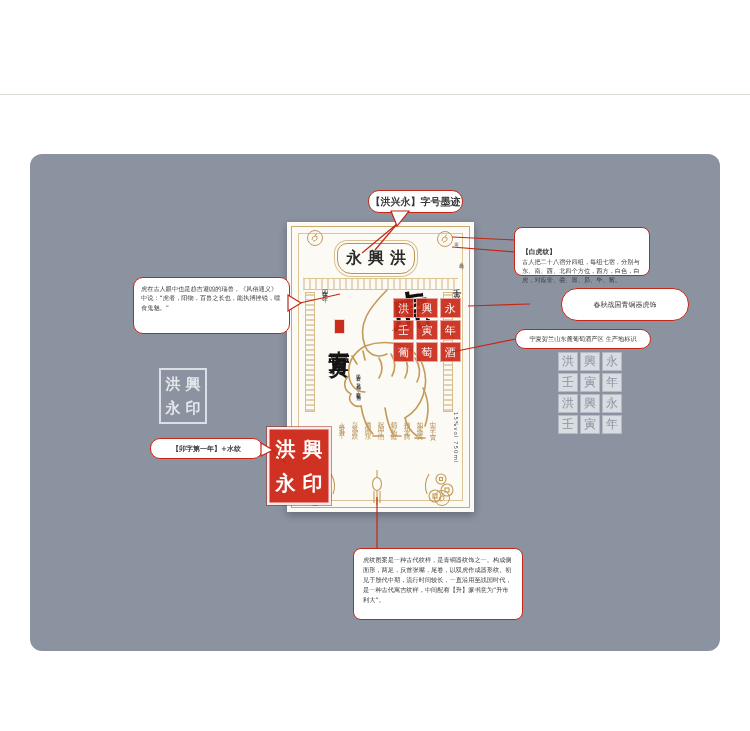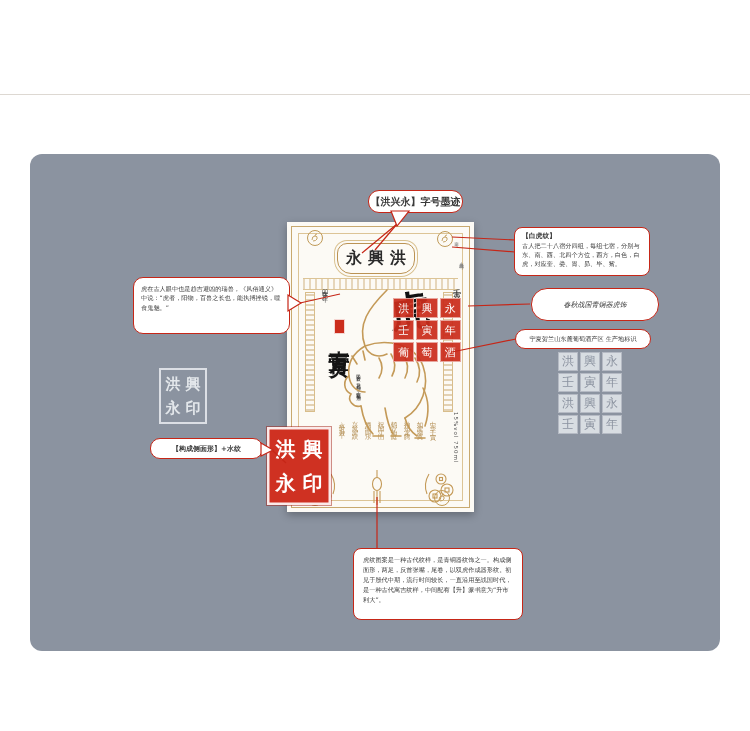--- a/index.html
+++ b/index.html
@@ -65,24 +65,24 @@
                          display:flex; align-items:center; justify-content:center; }
   .gray-grid-seal { position:absolute; width:64px; height:40px; display:grid; grid-template-columns:repeat(3,1fr);
                     grid-template-rows:repeat(2,1fr); gap:2px; z-index:3; opacity:.95; }
   .gray-grid-seal .cell { background:#dde1e6; color:#8b93a0; font-family:"DejaVu Serif", serif; font-size:12px;
                           display:flex; align-items:center; justify-content:center; box-shadow:inset 0 0 0 1px rgba(139,147,160,.45); }
 
   
   .callout { position:absolute; background:#fff; border:1.5px solid #c62617; color:#3a3a3a; z-index:5; }
   .co-bubble { left:368px; top:190px; width:95px; height:23px; border-radius:11px; display:flex; align-items:center;
                justify-content:center; font-size:10px; font-weight:bold; }
-  .co-whitetiger { left:514px; top:227px; width:136px; height:49px; border-radius:8px; padding:4px 7px; font-size:6.2px; line-height:1.45; }
+  .co-whitetiger { left:514px; top:227px; width:136px; height:49px; border-radius:8px; padding:20px 7px; font-size:6.2px; line-height:1.45; }
   .co-whitetiger b { display:block; font-size:6.8px; }
-  .co-bronze { left:531px; top:288px; width:128px; height:33px; border-radius:16px; display:flex; align-items:center;
-               justify-content:center; font-size:7px;font-style:italic; }
+  .co-bronze { left:561px; top:288px; width:128px; height:33px; border-radius:16px; display:flex; align-items:center;
+               justify-content:center; font-size:7px; }
   .co-region { left:515px; top:329px; width:136px; height:20px; border-radius:10px; display:flex; align-items:center;
                justify-content:center; font-size:6.2px; }
   .co-lore { left:133px; top:277px; width:157px; height:57px; border-radius:10px; padding:6px 7px; font-size:6.2px; line-height:1.5; }
   .co-sealnote { left:150px; top:438px; width:113px; height:21px; border-radius:10px; display:flex; align-items:center;
                  justify-content:center; font-size:7px; font-weight:bold; }
   .co-pattern { left:353px; top:548px; width:170px; height:72px; border-radius:8px; padding:6px 9px; font-size:6.2px; line-height:1.6; }
 
   svg.overlay { position:absolute; left:0; top:0; width:750px; height:731px; pointer-events:none; }
   #lines { z-index:4; } #tails { z-index:6; }
 </style>
@@ -264,21 +264,21 @@
 
   <div class="callout co-region">
     <span>宁夏贺兰山东麓葡萄酒产区 生产地标识</span>
   </div>
 
   <div class="callout co-lore">
     <span>虎在古人眼中也是趋吉避凶的瑞兽，《风俗通义》中说：“虎者，阳物，百兽之长也，能执搏挫锐，噬食鬼魅。”</span>
   </div>
 
   <div class="callout co-sealnote">
-    <span>【构成侧面形】+水纹</span>
+    <span>【卯字第一年】+水纹</span>
   </div>
 
   <div class="callout co-pattern">
     <span>虎纹图案是一种古代纹样，是青铜器纹饰之一。构成侧面形，两足，反首张嘴，尾卷，以双虎作成器形纹。初见于殷代中期，流行时间较长，一直沿用至战国时代，是一种古代寓吉纹样，中间配有【升】篆书意为“升市利大”。</span>
   </div>
 
   <svg class="overlay" id="tails">
     <g fill="#ffffff" stroke="#c62617" stroke-width="1.2">
       <polygon points="391,211 409,211 397,226"></polygon>
       <polygon points="288,295 288,311 301,303"></polygon>

